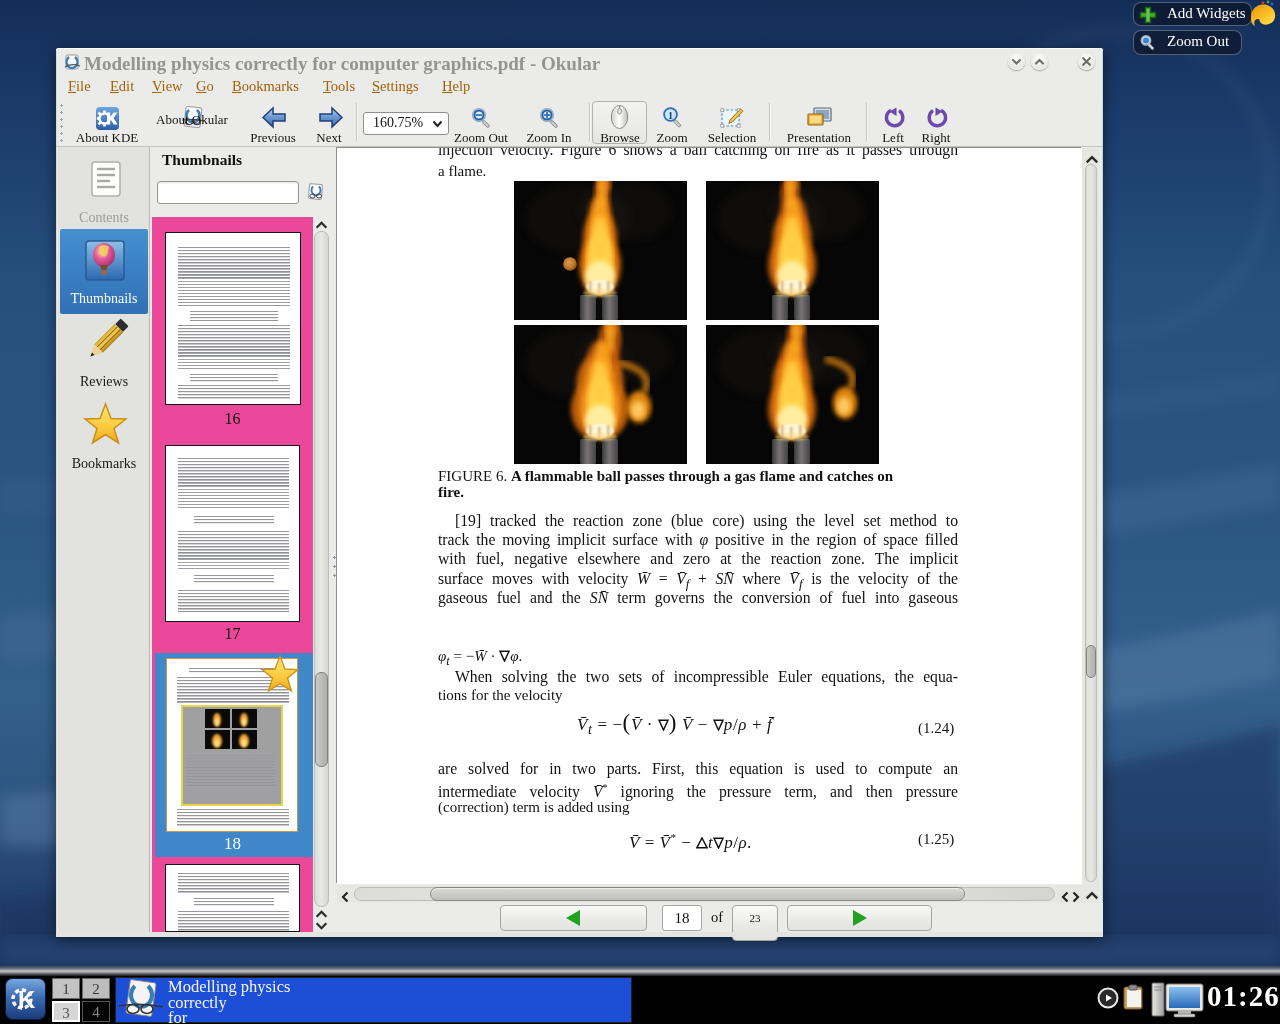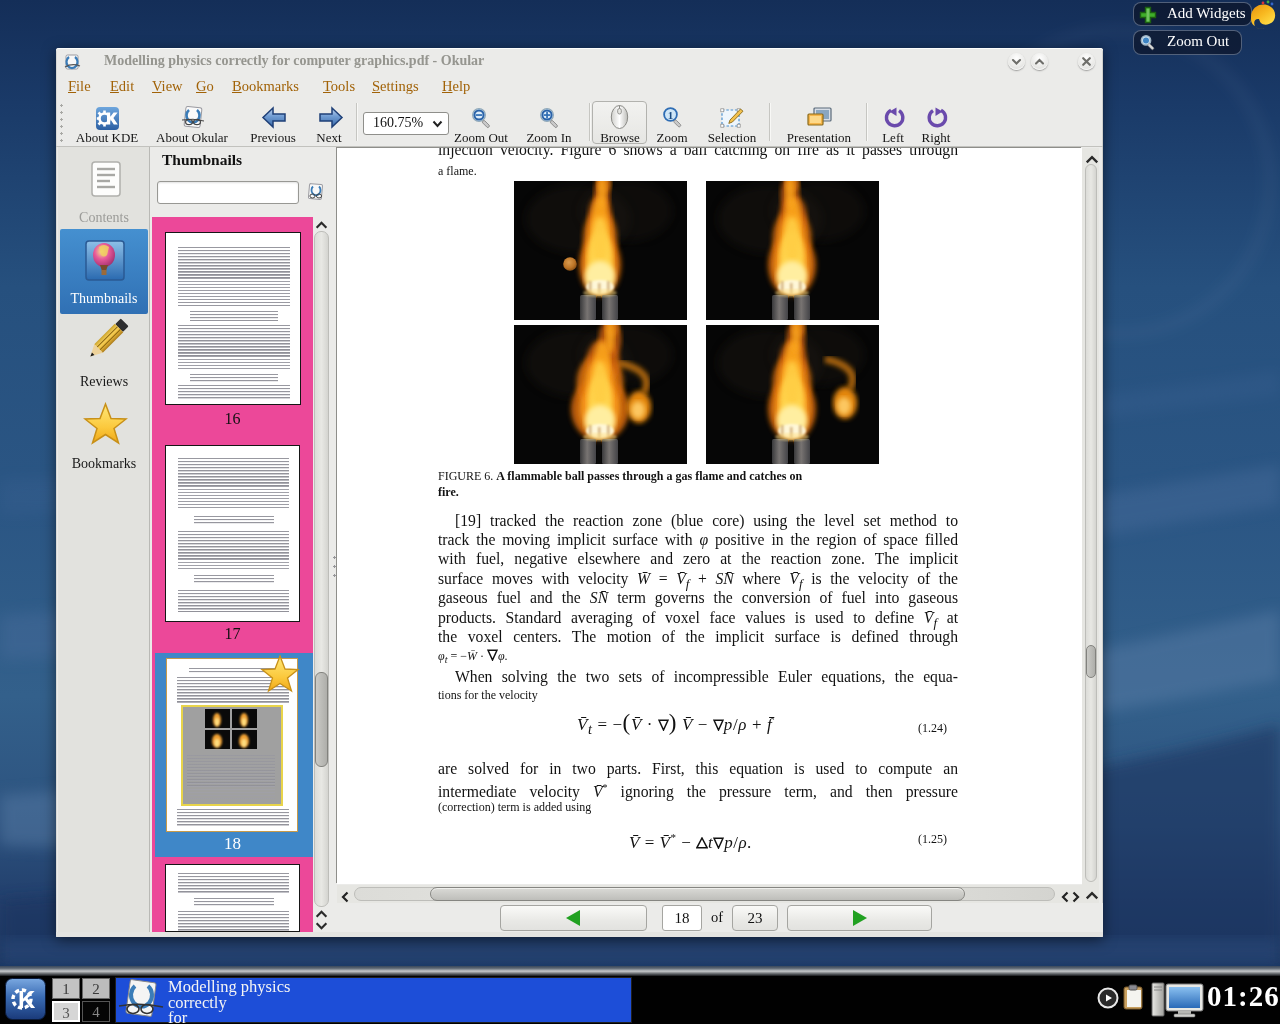--- a/index.html
+++ b/index.html
@@ -8,21 +8,21 @@
 
 #wall { position:absolute; left:0; top:0; width:1280px; height:1024px; }
 
 .plasmabtn { position:absolute; background:rgba(8,10,22,0.52); border:1px solid rgba(150,165,190,0.5); border-radius:8px; color:#fff; font-size:15px; }
 #addwidgets { left:1133px; top:2px; width:119px; height:24px; }
 #zoomoutbtn { left:1133px; top:30px; width:109px; height:25px; }
 .plasmabtn .lbl { position:absolute; left:33px; top:2px; }
 .picon { position:absolute; left:3px; top:1px; }
 
 #win { position:absolute; left:56px; top:48px; width:1047px; height:889px; background:#ebebe9; border-radius:3px 3px 0 0; box-shadow:0 3px 14px rgba(0,0,0,0.5), inset 0 1px 0 #fdfdfc, inset 1px 0 0 #d8d8d5, inset -1px 0 0 #cfcfcc; }
-#titletxt2 { position:absolute; left:48px; top:5px; font-size:14px; font-weight:bold; color:#95958f; white-space:nowrap; }
+#titletxt2 { position:absolute; left:28px; top:5px; font-size:19px; font-weight:bold; color:#95958f; white-space:nowrap; }
 .titlebtn { position:absolute; width:17px; height:17px; border-radius:50%; background:radial-gradient(circle at 50% 32%,#ffffff,#ebebe9 55%,#cfcfcc); box-shadow:0 1px 1.5px rgba(0,0,0,0.35), inset 0 -1px 1px rgba(255,255,255,0.8); }
 
 .mi { position:absolute; top:30px; font-size:14.5px; color:#a16207; }
 .mi u { text-decoration:underline; }
 
 .tbicon { position:absolute; }
 .tbl { position:absolute; width:130px; text-align:center; font-size:13px; color:#151515; }
 .tsep { position:absolute; top:55px; width:2px; height:38px; border-left:1px solid #c6c6c2; border-right:1px solid #f8f8f6; }
 #tbedge { position:absolute; left:0; top:98px; width:1047px; height:1px; background:#c2c2be; }
 #tbhandle { position:absolute; left:3px; top:54px; width:5px; height:40px; background-image:radial-gradient(circle, #a8a8a4 1px, transparent 1.2px); background-size:5px 7px; }
@@ -39,21 +39,21 @@
 .pgnum { position:absolute; width:161px; text-align:center; font-size:16px; color:#111; }
 .tinytext { position:absolute; background-image:repeating-linear-gradient(180deg, #8e8e96 0px, #a3a3ab 1.05px, rgba(255,255,255,0) 1.5px, rgba(255,255,255,0) 3.05px); }
 
 .sbtrough { position:absolute; background:linear-gradient(90deg,#dcdcd8,#e8e8e4 50%,#d4d4d0); border:1px solid #bdbdb9; border-radius:7px; }
 .sbthumbv { position:absolute; background:linear-gradient(90deg,#cacac6,#aeaeaa); border:1px solid #82827e; border-radius:6px; }
 .arr { position:absolute; font-family:"Liberation Sans",sans-serif; font-weight:bold; color:#1a1a1a; }
 
 #splitdots { position:absolute; left:277px; top:505px; width:3px; height:30px; background-image:radial-gradient(circle,#96969a 1px,transparent 1.2px); background-size:3px 9px; }
 
 #docview { position:absolute; left:281px; top:100px; width:745px; height:736px; background:#fff; overflow:hidden; box-shadow:-1px -1px 0 #8e8e8a; }
-.dl { position:absolute; font-size:12px; color:#121212; white-space:nowrap; line-height:19px; }
+.dl { position:absolute; font-size:15px; color:#121212; white-space:nowrap; line-height:19px; }
 .dlj { position:absolute; font-size:15.7px; color:#121212; text-align:justify; text-align-last:justify; line-height:19px; height:19px; overflow:visible; }
 .dlj span { display:inline-block; width:100%; }
 .fireimg { position:absolute; width:173px; height:139px; }
 .nab { display:inline-block; vertical-align:-1px; }
 
 #vscroll  { position:absolute; left:1026px; top:100px; width:17px; height:765px; background:#e6e6e2; }
 #hscroll  { position:absolute; left:281px; top:837px; width:745px; height:18px; background:#e6e6e2; }
 #navbar { position:absolute; left:281px; top:855px; width:766px; height:29px; background:#ebebe9; }
 .navbtn { position:absolute; background:linear-gradient(180deg,#fafaf8,#e9e9e6 60%,#e2e2df); border:1px solid #a5a5a1; border-radius:4px; }
 .greentri { width:0; height:0; position:absolute; }
@@ -178,21 +178,21 @@
       </g>
     </svg>
   <div class="tbl" style="left:-14px;top:82px;">About KDE</div>
   <svg class="tbicon" style="left:124px;top:57px;" width="26" height="26" viewBox="0 0 26 26">
       <rect x="5" y="2" width="16" height="20" rx="2" fill="#fafafa" stroke="#9a9aa0" transform="rotate(6 13 12)"></rect>
       <path d="M9 5 a6.5 7 0 1 0 8 0" fill="none" stroke="#3a7cb8" stroke-width="2.6"></path>
       <ellipse cx="9" cy="17" rx="3.4" ry="2.6" fill="none" stroke="#444" stroke-width="1.2"></ellipse>
       <ellipse cx="17" cy="17" rx="3.4" ry="2.6" fill="none" stroke="#444" stroke-width="1.2"></ellipse>
       <path d="M2 15 Q13 13 24 16" stroke="#444" stroke-width="1" fill="none"></path>
     </svg>
-  <div class="tbl" style="left:71px;top:82px;">About Okular</div>
+  <div class="tbl" style="left:71px;top:64px;">About Okular</div>
   <svg class="tbicon" style="left:205px;top:58px;" width="27" height="24" viewBox="0 0 27 24">
       <path d="M12 2 L2 11.5 L12 21 L12 15 L24 15 L24 8 L12 8 Z" fill="url(#arrg1)" stroke="#1e3f77" stroke-width="1.5"></path>
       <defs>
         <linearGradient id="arrg1" x1="0" y1="0" x2="0" y2="1">
           <stop offset="0" stop-color="#c2d6f0"></stop>
           <stop offset="0.45" stop-color="#6f9bd2"></stop>
           <stop offset="1" stop-color="#3a6aa8"></stop>
         </linearGradient>
       </defs>
     </svg>
@@ -532,22 +532,20 @@
         <ellipse cx="139" cy="78" rx="12" ry="16" fill="#ef8d0e" opacity="0.95" filter="url(#fb1)"></ellipse>
         <ellipse cx="138" cy="81" rx="7" ry="9" fill="#ffcf6a" opacity="0.9" filter="url(#fb1)"></ellipse>
       </svg>
     <div class="dl" style="left:101px;top:319px;">FIGURE 6. <b>A flammable ball passes through a gas flame and catches on</b></div>
     <div class="dl" style="left:101px;top:335px;"><b>fire.</b></div>
     <div class="dlj" style="left:118px;top:362.5px;width:503px;"><span>[19] tracked the reaction zone (blue core) using the level set method to</span></div>
     <div class="dlj" style="left:101px;top:381.5px;width:520px;"><span>track the moving implicit surface with <i>φ</i> positive in the region of space filled</span></div>
     <div class="dlj" style="left:101px;top:401px;width:520px;"><span>with fuel, negative elsewhere and zero at the reaction zone. The implicit</span></div>
     <div class="dlj" style="left:101px;top:420.5px;width:520px;"><span>surface moves with velocity <i>W̄</i> = <i>V̄<sub>f</sub></i> + <i>SN̄</i> where <i>V̄<sub>f</sub></i> is the velocity of the</span></div>
     <div class="dlj" style="left:101px;top:440px;width:520px;"><span>gaseous fuel and the <i>SN̄</i> term governs the conversion of fuel into gaseous</span></div>
-    <div class="dlj" style="left:101px;top:459.5px;width:520px;"><span>products. Standard averaging of voxel face values is used to define <i>V̄<sub>f</sub></i> at</span></div>
-    <div class="dlj" style="left:101px;top:479px;width:520px;"><span>the voxel centers. The motion of the implicit surface is defined through</span></div>
     <div class="dl" style="left:101px;top:498.5px;"><i>φ<sub>t</sub></i> = −<i>W̄</i> · <svg class="nab" width="11" height="12" viewBox="0 0 11 12">
           <path d="M1 1.2 H10 L5.5 11 Z" fill="none" stroke="#121212" stroke-width="1.5"></path>
         </svg><i>φ</i>.</div>
     <div class="dlj" style="left:118px;top:518.5px;width:503px;"><span>When solving the two sets of incompressible Euler equations, the equa-</span></div>
     <div class="dl" style="left:101px;top:538px;">tions for the velocity</div>
     <div class="dl" style="left:240px;top:565px;font-size:17px;letter-spacing:0.6px;"><i>V̄<sub>t</sub></i> = −<span style="font-size:23px;">(</span><i>V̄</i> · <svg class="nab" width="11" height="12" viewBox="0 0 11 12">
           <path d="M1 1.2 H10 L5.5 11 Z" fill="none" stroke="#121212" stroke-width="1.5"></path>
         </svg><span style="font-size:23px;">)</span> <i>V̄</i> − <svg class="nab" width="11" height="12" viewBox="0 0 11 12">
           <path d="M1 1.2 H10 L5.5 11 Z" fill="none" stroke="#121212" stroke-width="1.5"></path>
         </svg><i>p</i>/<i>ρ</i> + <i>f̄</i></div>
@@ -587,21 +585,21 @@
       </svg></div>
   <div class="arr" style="left:1015px;top:841px;"><svg width="10" height="12" viewBox="0 0 8 12">
         <path d="M1.5 1.5 L6 6 L1.5 10.5" fill="none" stroke="#222" stroke-width="2.2"></path>
       </svg></div>
 
   <div id="navbar"></div>
   <div class="navbtn" style="left:444px;top:857px;width:147px;height:26px;"></div>
   <div class="greentri" style="left:510px;top:862px;border-top:8.5px solid transparent;border-bottom:8.5px solid transparent;border-right:14px solid #21a121;"></div>
   <div style="position:absolute;left:606px;top:857px;width:40px;height:26px;background:#fff;border:1px solid #a5a5a1;border-radius:3px;text-align:center;font-size:15px;line-height:24px;color:#111;">18</div>
   <div style="position:absolute;left:655px;top:861px;font-size:14.5px;color:#111;">of</div>
-  <div class="navbtn" style="left:676px;top:857px;width:46px;height:26px;text-align:center;font-size:15px;line-height:24px;color:#111;">23</div>
+  <div class="navbtn" style="left:676px;top:857px;width:46px;height:36px;text-align:center;font-size:11px;line-height:24px;color:#111;">23</div>
   <div class="navbtn" style="left:731px;top:857px;width:145px;height:26px;"></div>
   <div class="greentri" style="left:797px;top:862px;border-top:8.5px solid transparent;border-bottom:8.5px solid transparent;border-left:14px solid #21a121;"></div>
 
   <div id="winbottom"></div>
 </div>
 
 
 <div id="tbbevel"></div>
 <div id="taskbar">
   <svg style="position:absolute;left:5px;top:2px;" width="41" height="42" viewBox="0 0 41 42">

